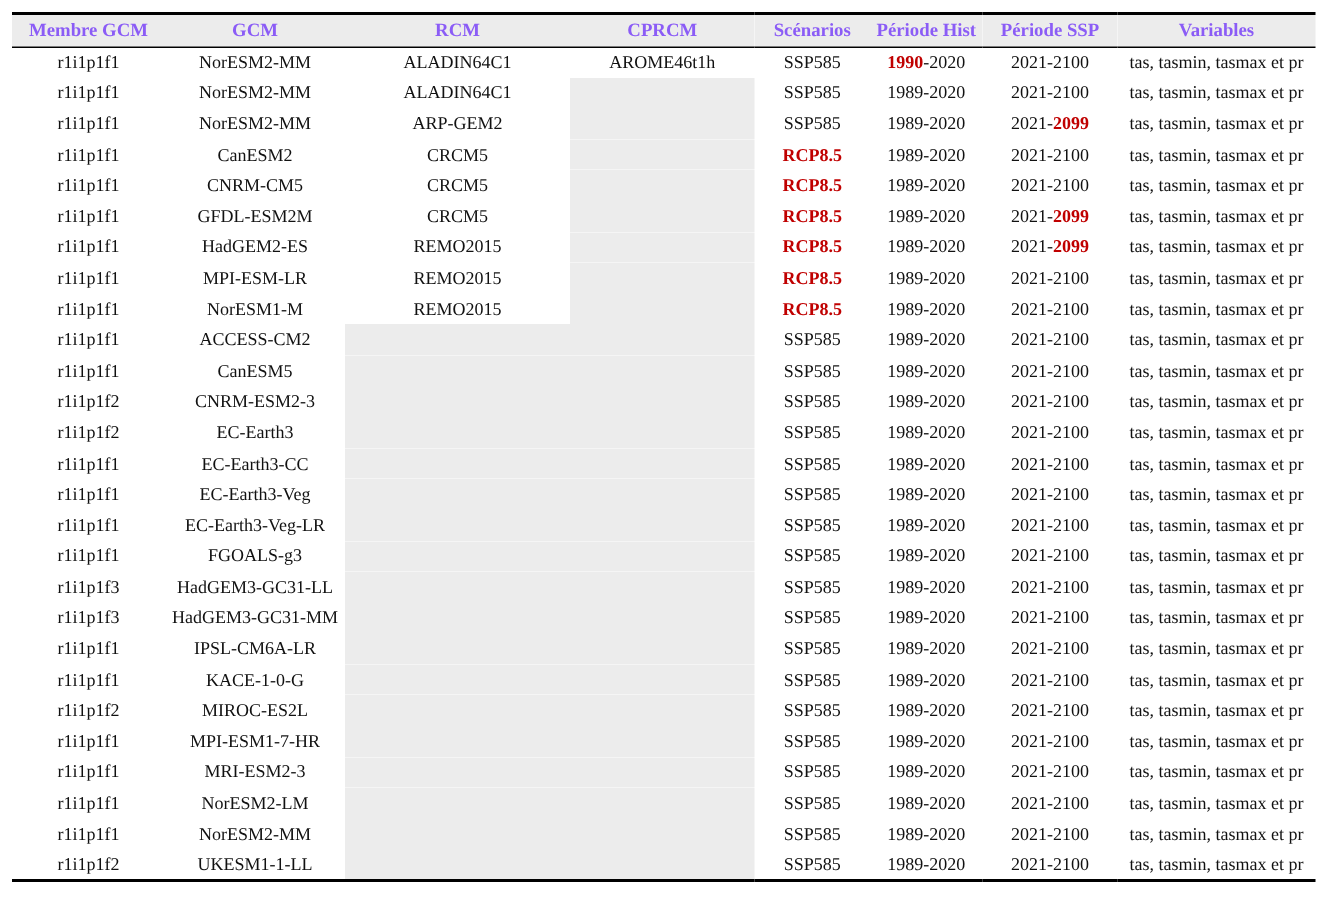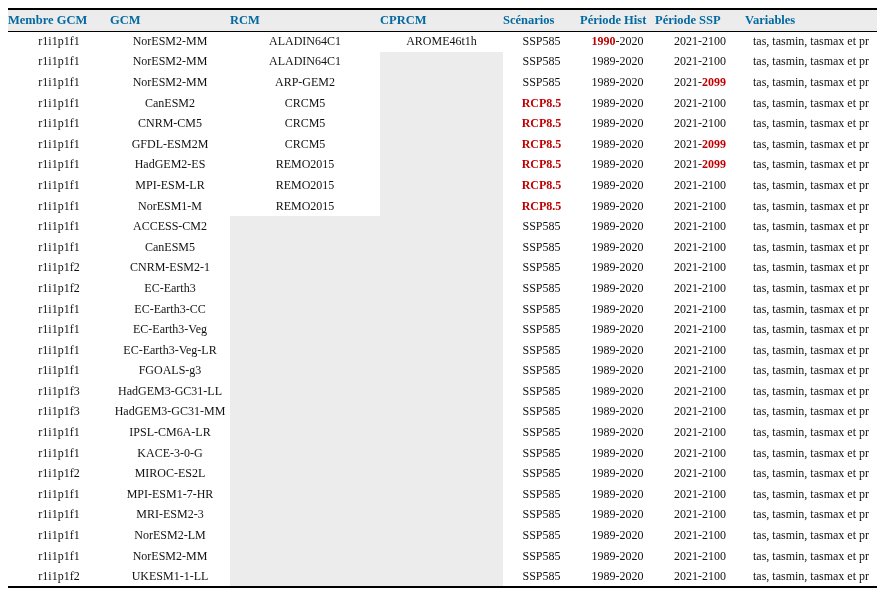--- a/index.html
+++ b/index.html
@@ -29,22 +29,22 @@
   col.c-ssp       { width: 90px;  }
   col.c-vars      { width: 132px; }
   thead tr {
     height: 22px;
     background: #ececec;
     border-bottom: 1.5px solid #000;
   }
   th {
     font-weight: bold;
     font-size: 12.5px;
-    color: #0369a1;
-    text-align: left;
+    color: #8b5cf6;
+    text-align: center;
     padding: 0;
     white-space: nowrap;
     overflow: hidden;
   }
   tbody tr { height: 20.6px; }
   td {
     font-size: 12px;
     color: #111;
     text-align: center;
     padding: 0;
@@ -188,21 +188,21 @@
           <td>CanESM5</td>
           <td class="shaded"></td>
           <td class="shaded"></td>
           <td>SSP585</td>
           <td>1989-2020</td>
           <td>2021-2100</td>
           <td>tas, tasmin, tasmax et pr</td>
         </tr>
         <tr>
           <td>r1i1p1f2</td>
-          <td>CNRM-ESM2-1</td>
+          <td>CNRM-ESM2-3</td>
           <td class="shaded"></td>
           <td class="shaded"></td>
           <td>SSP585</td>
           <td>1989-2020</td>
           <td>2021-2100</td>
           <td>tas, tasmin, tasmax et pr</td>
         </tr>
         <tr>
           <td>r1i1p1f2</td>
           <td>EC-Earth3</td>
@@ -278,21 +278,21 @@
           <td>IPSL-CM6A-LR</td>
           <td class="shaded"></td>
           <td class="shaded"></td>
           <td>SSP585</td>
           <td>1989-2020</td>
           <td>2021-2100</td>
           <td>tas, tasmin, tasmax et pr</td>
         </tr>
         <tr>
           <td>r1i1p1f1</td>
-          <td>KACE-3-0-G</td>
+          <td>KACE-1-0-G</td>
           <td class="shaded"></td>
           <td class="shaded"></td>
           <td>SSP585</td>
           <td>1989-2020</td>
           <td>2021-2100</td>
           <td>tas, tasmin, tasmax et pr</td>
         </tr>
         <tr>
           <td>r1i1p1f2</td>
           <td>MIROC-ES2L</td>

